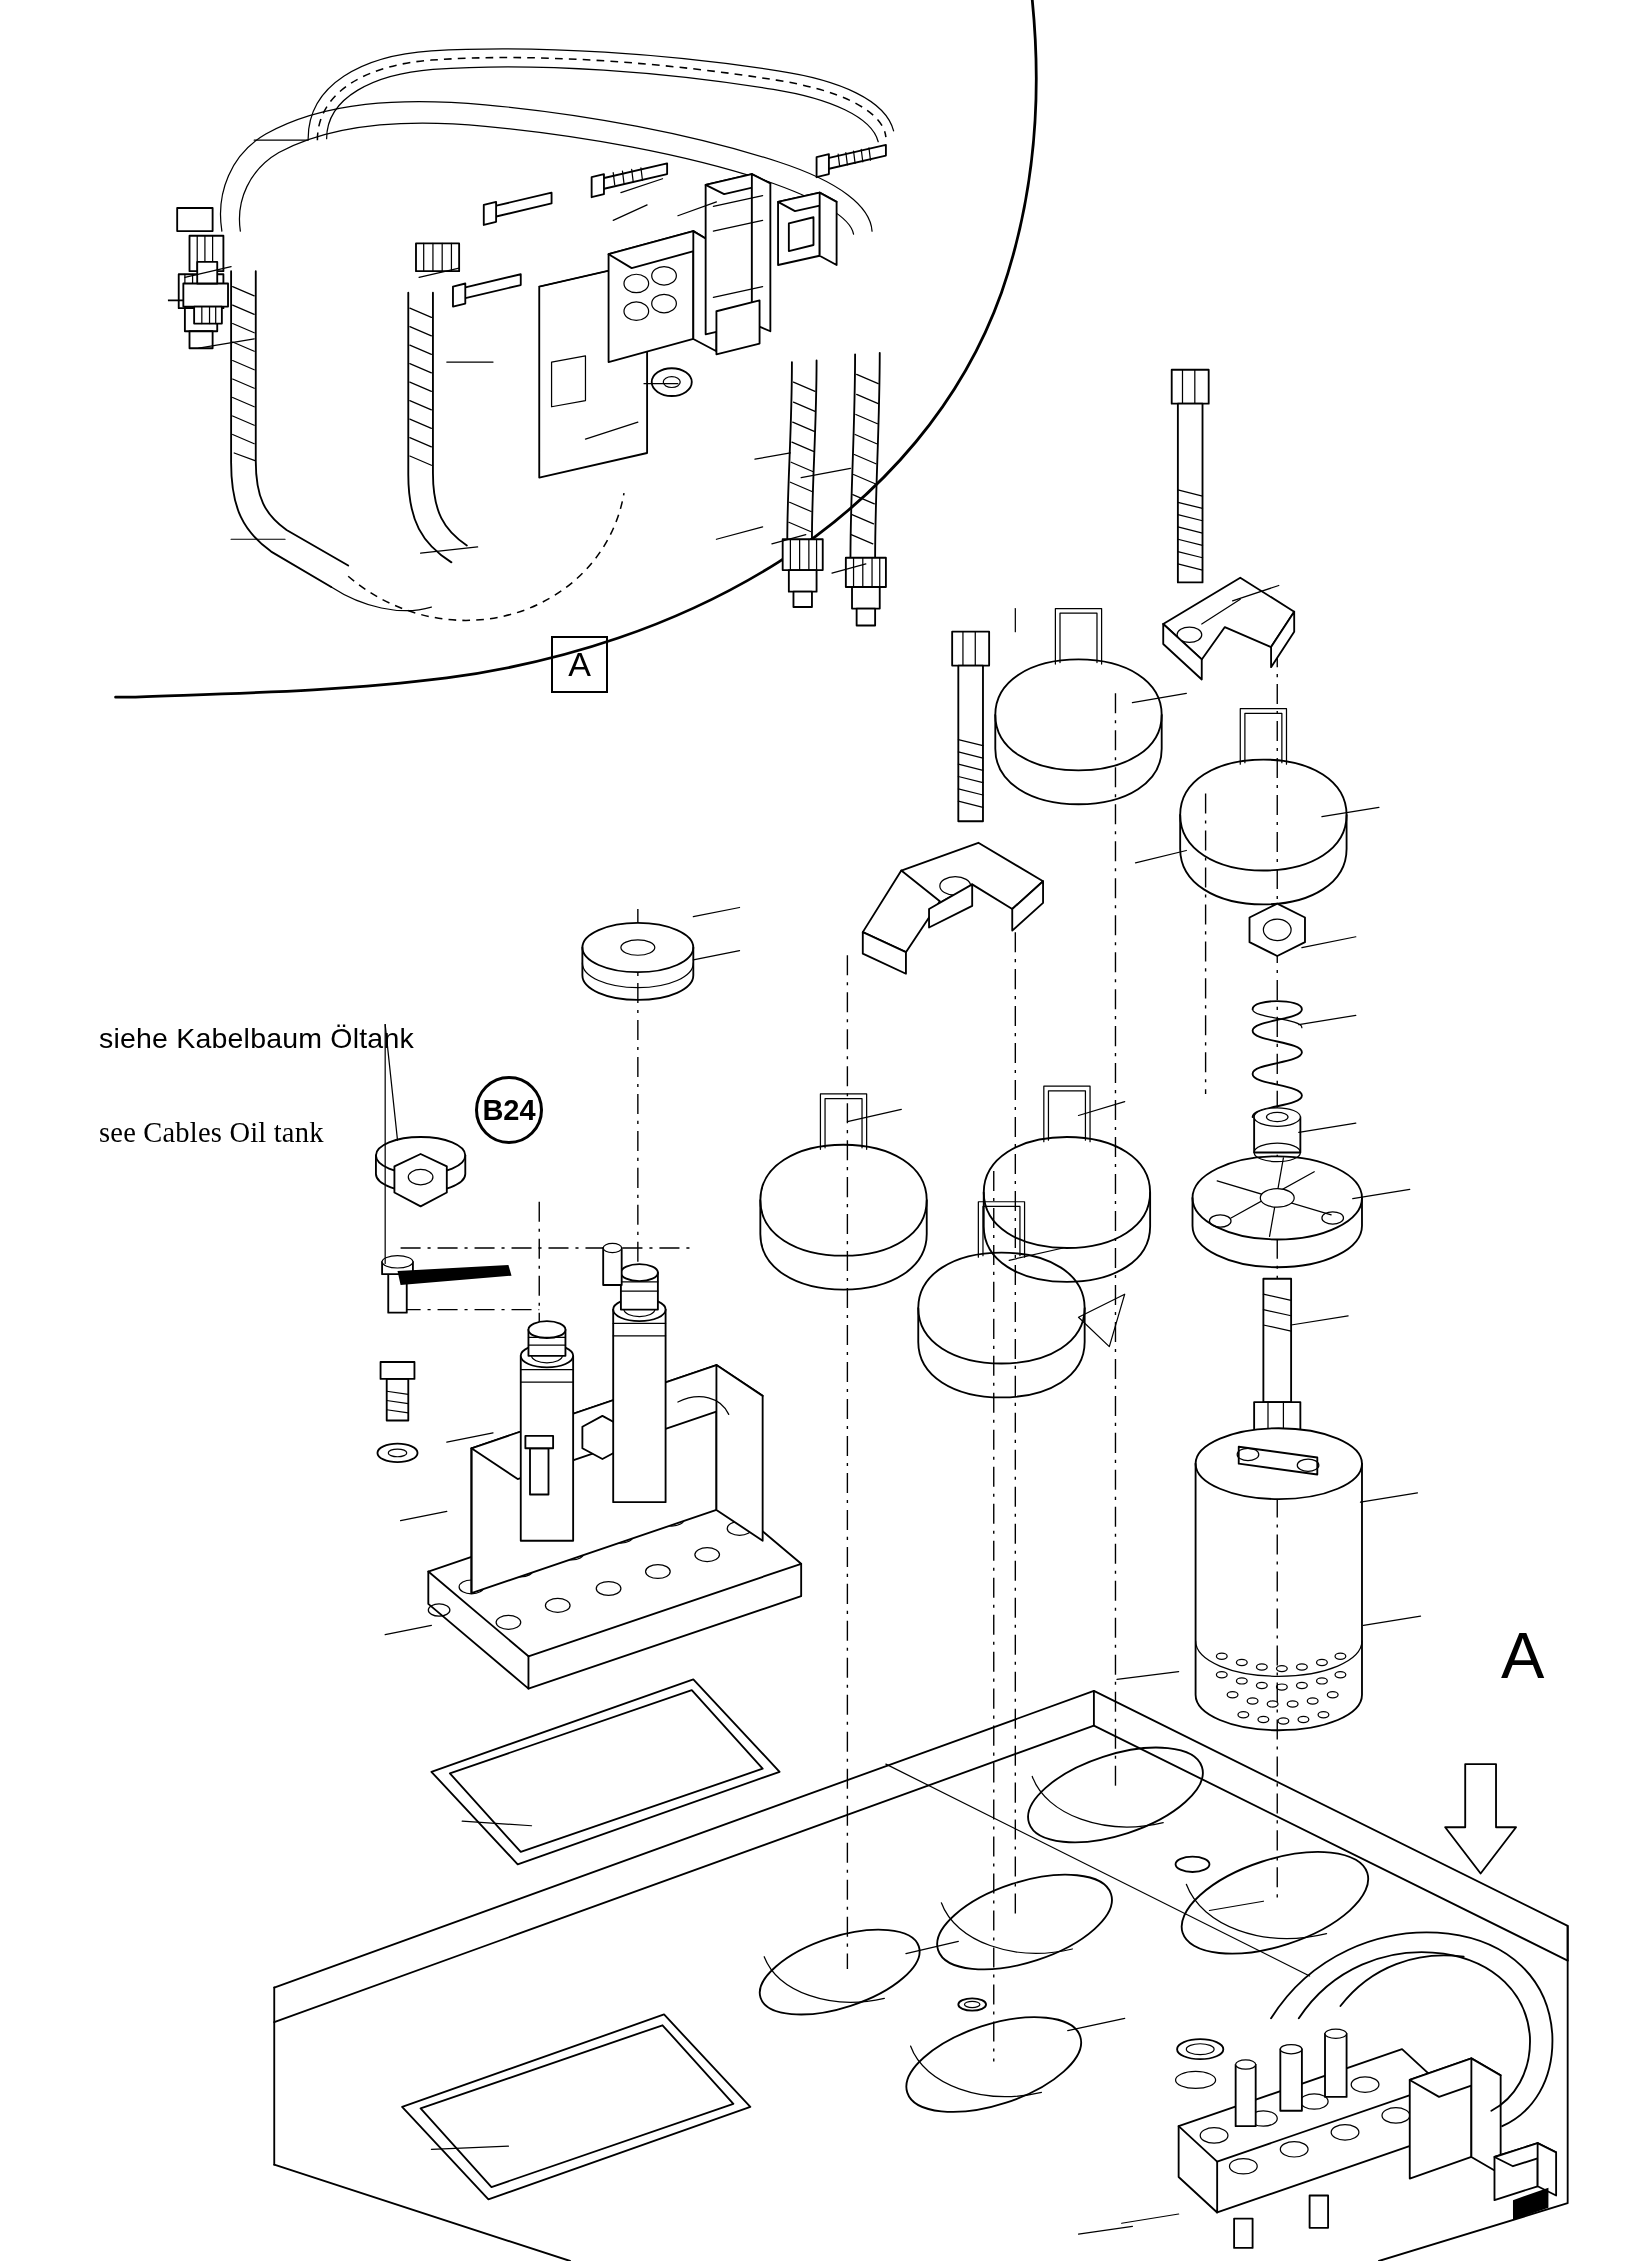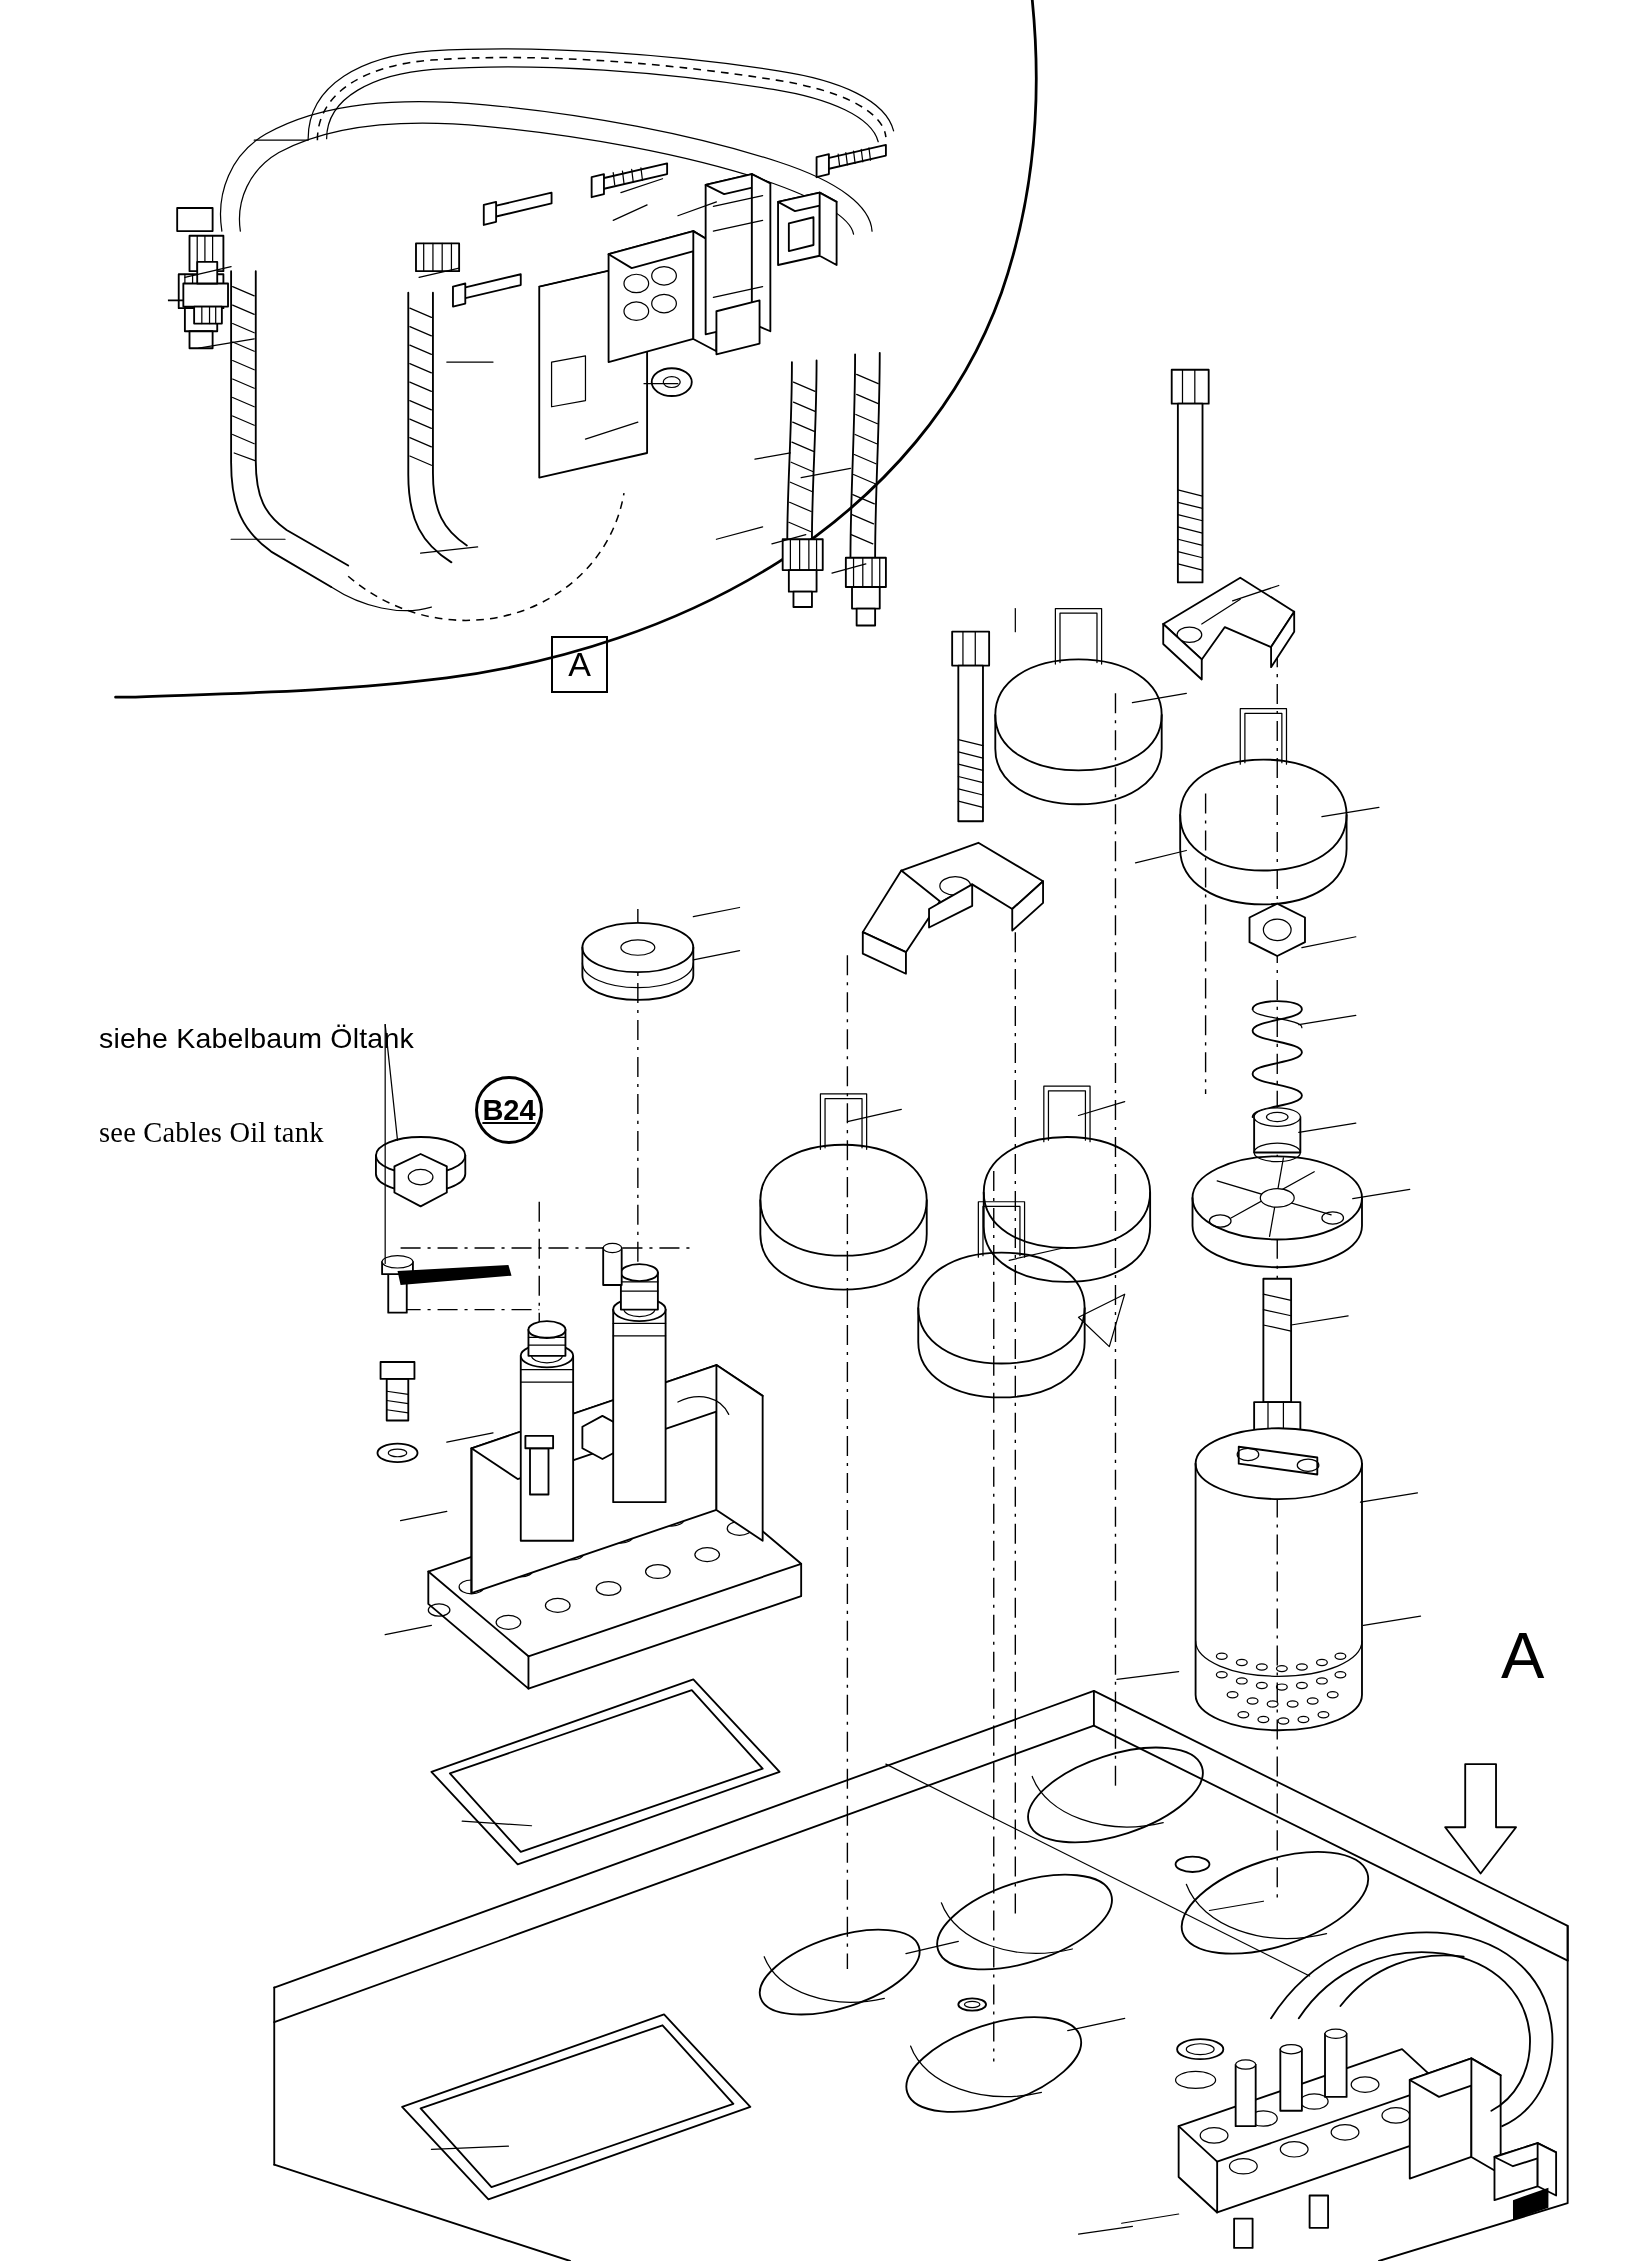--- a/index.html
+++ b/index.html
@@ -623,20 +623,20 @@
       <path d="M1244 2520 L1176 2536"></path>
       <path d="M1456 2886 L1530 2874"></path>
       <path d="M1400 2900 L1470 2890"></path>
     </g>
 
   </svg>
 
   <div class="lbl note-text" style="left:99px; top:1002px;">siehe Kabelbaum Öltank</div>
   <div class="lbl note-text" style="left:99px; top:1096px;font-family:Liberation Serif, serif;">see Cables Oil tank</div>
 
-  <div class="lbl circ circle-ref" style="left:475px; top:1076px;text-decoration:underline;">B24</div>
+  <div class="lbl circ circle-ref" style="left:475px; top:1076px;">B24</div>
 
   <div class="lbl boxed detail-letter" style="left:551px; top:636px; width:57px; height:57px; display:flex; align-items:center; justify-content:center;">A</div>
 
   <div class="lbl big-letter" style="left:1501px; top:1618px;">A</div>
 
 </div>
 
 
 </body></html>

